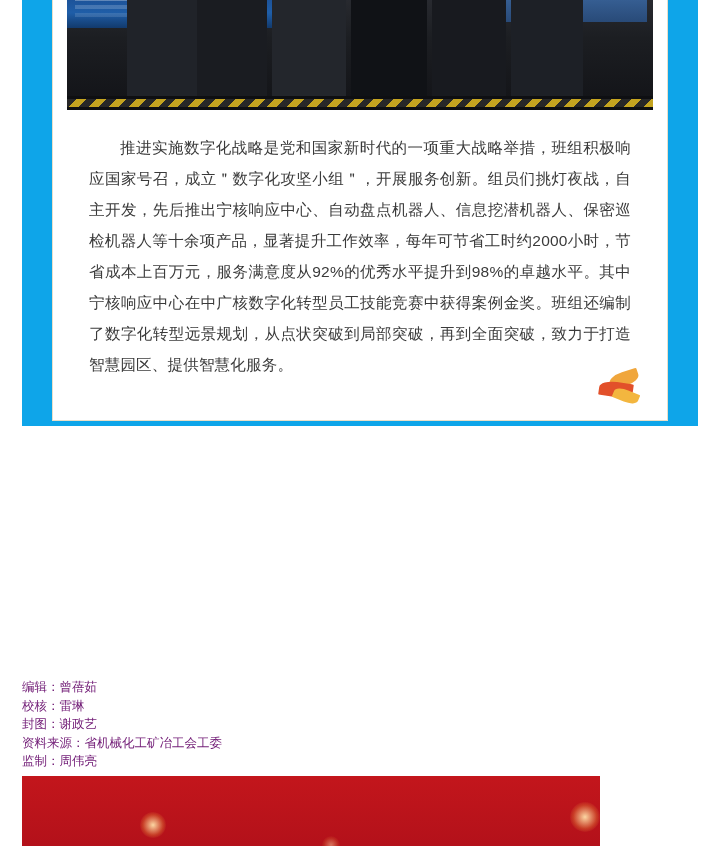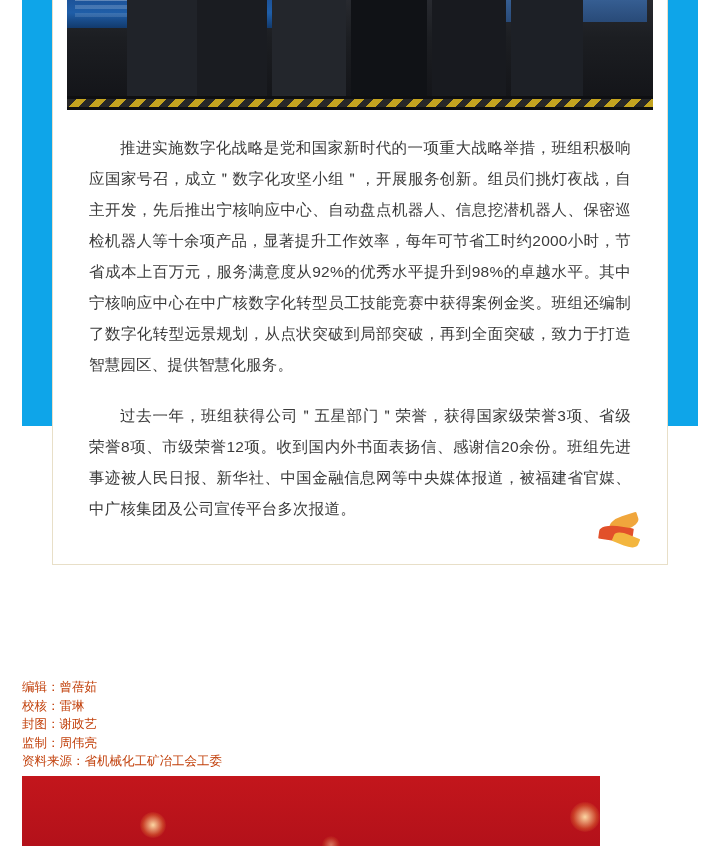--- a/index.html
+++ b/index.html
@@ -150,21 +150,21 @@
     background: #f3b63f;
     transform: rotate(22deg);
   }
 
   
   .credits {
     position: absolute;
     left: 22px;
     top: 678px;
     width: 600px;
-    color: #c2410c;
+    color: #701a75;
     font-size: 12.5px;
     line-height: 18.5px;
   }
   .credits div { white-space: nowrap; }
 
   
   .banner {
     position: absolute;
     left: 22px;
     top: 776px;
@@ -207,36 +207,35 @@
         <div class="person" style="left:444px;width:72px;height:56px;background:#1d2026;"></div>
         <div class="person" style="left:60px;width:70px;height:100px;background:#202329;"></div>
       </div>
 
       <div class="floor"></div>
       <div class="hazard"></div>
     </div>
 
     <div class="body-text">
       <p>推进实施数字化战略是党和国家新时代的一项重大战略举措，班组积极响应国家号召，成立＂数字化攻坚小组＂，开展服务创新。组员们挑灯夜战，自主开发，先后推出宁核响应中心、自动盘点机器人、信息挖潜机器人、保密巡检机器人等十余项产品，显著提升工作效率，每年可节省工时约2000小时，节省成本上百万元，服务满意度从92%的优秀水平提升到98%的卓越水平。其中宁核响应中心在中广核数字化转型员工技能竞赛中获得案例金奖。班组还编制了数字化转型远景规划，从点状突破到局部突破，再到全面突破，致力于打造智慧园区、提供智慧化服务。</p>
-      <p>过去一年，班组获得公司＂五星部门＂荣誉，获得国家级荣誉3项、省级荣誉8项、市级荣誉12项。收到国内外书面表扬信、感谢信20余份。班组先进事迹被人民日报、新华社、中国金融信息网等中央媒体报道，被福建省官媒、中广核集团及公司宣传平台多次报道。</p>
     </div>
 
     <div class="card-mark">
       <div class="f1"></div>
       <div class="f2"></div>
       <div class="f3"></div>
     </div>
   </div>
 </div>
 
 <div class="credits">
   <div>编辑：曾蓓茹</div>
   <div>校核：雷琳</div>
   <div>封图：谢政艺</div>
+  <div>资料来源：省机械化工矿冶工会工委</div>
   <div>监制：周伟亮</div>
-  <div>资料来源：省机械化工矿冶工会工委</div>
 </div>
 
 <div class="banner">
   <div class="glow g1"></div>
   <div class="glow g2"></div>
   <div class="glow g3"></div>
 </div>
 
 </body></html>

